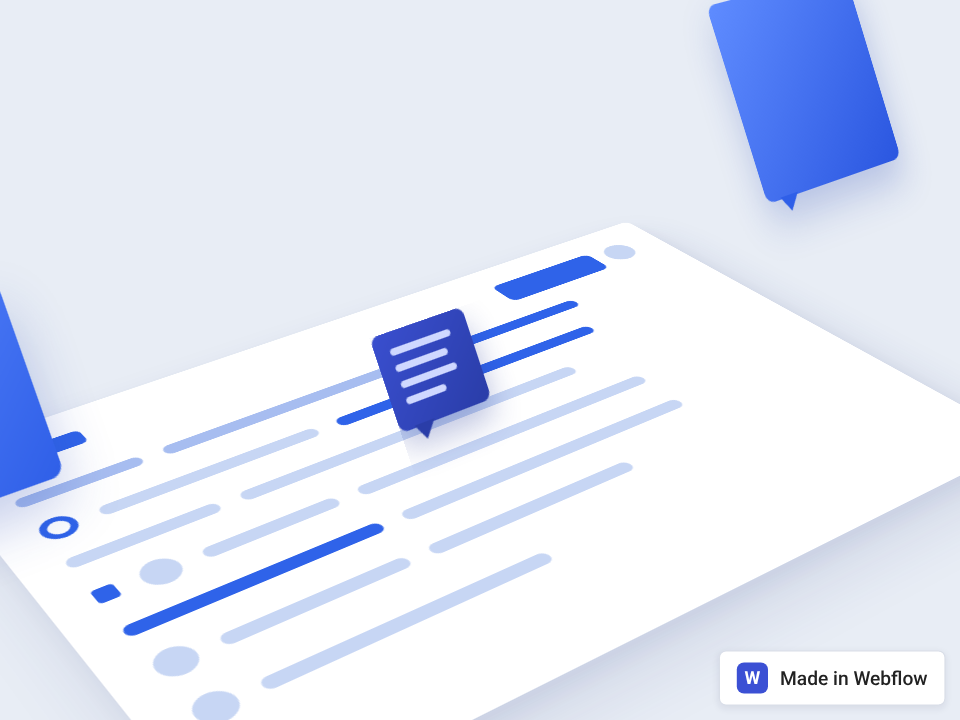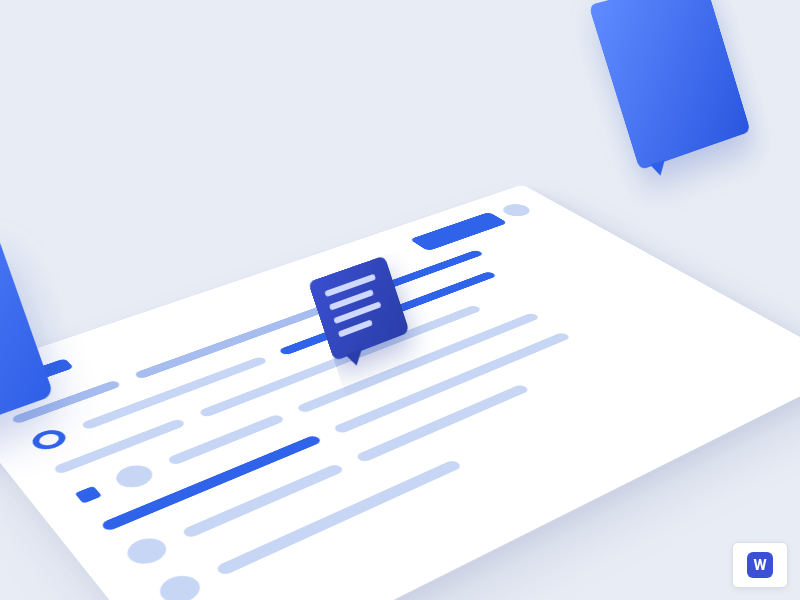--- a/index.html
+++ b/index.html
@@ -93,13 +93,14 @@
           <div class="line" style="width:52px"></div>
           <div class="line" style="width:56px"></div>
           <div class="line" style="width:40px"></div>
         </div>
       </div>
  </div>
 </div>
 
 <a class="badge">
  <span class="logo">W</span>
+ <span class="txt">Made in Webflow</span>
 </a>
 
 </body></html>

